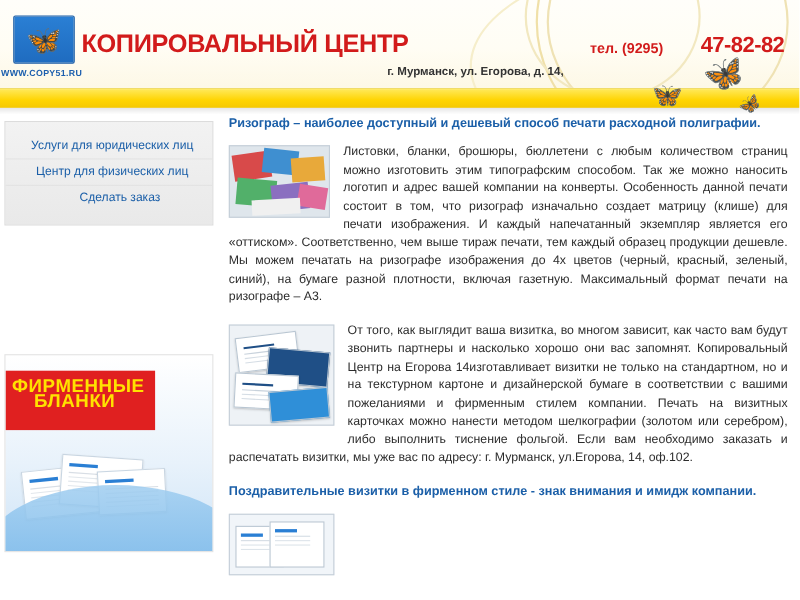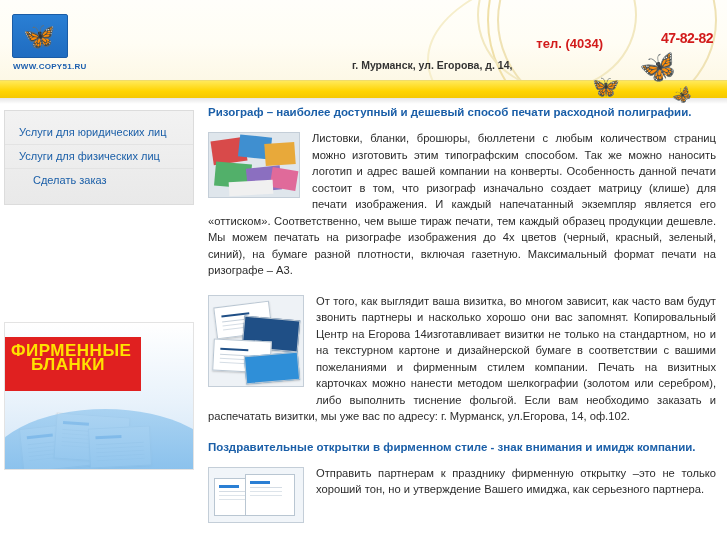--- a/index.html
+++ b/index.html
@@ -39,41 +39,41 @@
   .logo-box {
     position: absolute; left: 12px; top: 14px;
     width: 56px; height: 44px;
     background: linear-gradient(to bottom, #2a7fd4 0%, #1f6cc0 100%);
     border: 1px solid #1a5ca6;
     border-radius: 2px;
     display: flex; align-items: center; justify-content: center;
   }
   .logo-butterfly { font-size: 26px; color: #ffffff; line-height: 1; }
   .logo-url {
-    position: absolute; left: 13px; top: 62px;
+    position: absolute; left: 1px; top: 62px;
     font-size: 8px; color: #1c5fae; letter-spacing: .3px; font-weight: bold;
   }
   .site-title {
     position: absolute; left: 74px; top: 26px;
     font-size: 23px; font-weight: bold; color: #d21b1b;
     letter-spacing: -0.3px; white-space: nowrap;
   }
   .addr {
     position: absolute; left: 352px; top: 28px;
     font-size: 10.5px; color: #333333; line-height: 14px; font-weight: bold;
     text-align: right;
     margin-top: 30px;
   }
   .phone-label {
     position: absolute; right: 124px; top: 36px;
     font-size: 13px; color: #d21b1b; font-weight: bold;
   }
   .phone-num {
     position: absolute; right: 14px; top: 30px;
-    font-size: 14px; color: #d21b1b; font-weight: bold; letter-spacing: -0.5px;
+    font-size: 20px; color: #d21b1b; font-weight: bold; letter-spacing: -0.5px;
   }
   .butterfly-deco {
     position: absolute; color: #3aa0e8; opacity: .95;
   }
   .bf-a { left: 640px; top: 50px; font-size: 30px; transform: rotate(-15deg); }
   .bf-b { left: 592px; top: 74px; font-size: 22px; color: #2f8fd8; transform: rotate(12deg); }
   .bf-c { left: 672px; top: 86px; font-size: 16px; color: #57b6ef; transform: rotate(-30deg); }
 
   
   .yellow-bar {
@@ -89,37 +89,38 @@
 
   
   .sidebar {
     position: absolute; left: 4px; top: 110px;
     width: 190px;
   }
   .menu {
     background: linear-gradient(to bottom, #f2f2f2 0%, #e9e9e9 100%);
     border: 1px solid #dcdcdc;
     padding: 10px 0 12px 0;
+    text-align: center;
   }
   .menu-item {
     display: block;
     font-size: 11px;
     color: #1b5fa8;
     padding: 5px 8px 5px 14px;
     text-decoration: none;
     border-bottom: 1px solid #e3e3e3;
     line-height: 13px;
     cursor: pointer;
   }
   .menu-item:last-child { border-bottom: none; padding-left: 28px; }
 
   
   .promo {
     position: absolute; left: 4px; top: 322px;
-    width: 190px; height: 148px;
+    width: 190px; height: 180px;
     background: linear-gradient(to bottom, #ffffff 0%, #e8f2fb 55%, #cfe4f7 100%);
     border: 1px solid #e3e3e3;
     overflow: hidden;
   }
   .promo-red-strip {
     position: absolute; left: 0; top: 14px;
     width: 136px; height: 54px;
     background: #e02020;
   }
   .promo-t1 {
@@ -215,40 +216,41 @@
   <div class="header">
     <div class="swirl sw1"></div>
     <div class="swirl sw2"></div>
     <div class="swirl sw3"></div>
     <div class="swirl sw4"></div>
 
     <div class="logo-box">
       <span class="logo-butterfly">🦋</span>
     </div>
     <div class="logo-url">WWW.COPY51.RU</div>
+    <div class="site-title">КОПИРОВАЛЬНЫЙ ЦЕНТР</div>
 
     <div class="addr">
       <div>г. Мурманск, ул. Егорова, д. 14,</div>
     </div>
 
-    <div class="phone-label">тел. (4034)</div>
+    <div class="phone-label">тел. (9295)</div>
     <div class="phone-num">47-82-82</div>
   </div>
 
   <div class="yellow-bar"></div>
   <div class="yellow-bar-shade"></div>
 
   <span class="butterfly-deco bf-a">🦋</span>
   <span class="butterfly-deco bf-b">🦋</span>
   <span class="butterfly-deco bf-c">🦋</span>
 
   <div class="sidebar">
     <div class="menu">
       <a class="menu-item" href="#">Услуги для юридических лиц</a>
-      <a class="menu-item" href="#">Услуги для физических лиц</a>
+      <a class="menu-item" href="#">Центр для физических лиц</a>
       <a class="menu-item" href="#">Сделать заказ</a>
     </div>
   </div>
 
   <div class="promo">
     <div class="promo-red-strip"></div>
     <div class="promo-t1">ФИРМЕННЫЕ</div>
     <div class="promo-t2">БЛАНКИ</div>
     <div class="promo-papers">
       <span class="paper p1"></span>
@@ -287,31 +289,30 @@
           <span class="card bc3">
               <i class="bc-line"></i>
               <i class="bc-line2"></i>
             </span>
           <span class="card bc4"></span>
         </div>
       </div>
       <p class="para">От того, как выглядит ваша визитка, во многом зависит, как часто вам будут звонить партнеры и насколько хорошо они вас запомнят. Копировальный Центр на Егорова  14изготавливает визитки не только на стандартном, но и на текстурном картоне и дизайнерской бумаге в соответствии с вашими пожеланиями и фирменным стилем компании. Печать на визитных карточках можно нанести методом шелкографии (золотом или серебром), либо выполнить тиснение фольгой. Если вам необходимо заказать и распечатать визитки, мы уже вас по адресу: г. Мурманск, ул.Егорова, 14, оф.102.</p>
     </div>
 
-    <p class="lead">Поздравительные открытки в фирменном стиле - знак внимания и имидж компании.</p>
+    <p class="lead">Поздравительные визитки в фирменном стиле - знак внимания и имидж компании.</p>
     <div class="clearfix">
       <div class="img-float">
         <div class="photo3">
           <span class="fold f1">
               <i class="f-strip"></i>
               <i class="f-strip2"></i>
             </span>
           <span class="fold f2">
               <i class="f-strip"></i>
               <i class="f-strip2"></i>
             </span>
         </div>
       </div>
-      <p class="para">Отправить партнерам к празднику фирменную открытку  –это не только хороший тон, но и утверждение Вашего имиджа, как серьезного партнера.</p>
     </div>
 
   </div>
 </div>
 
 </body></html>

